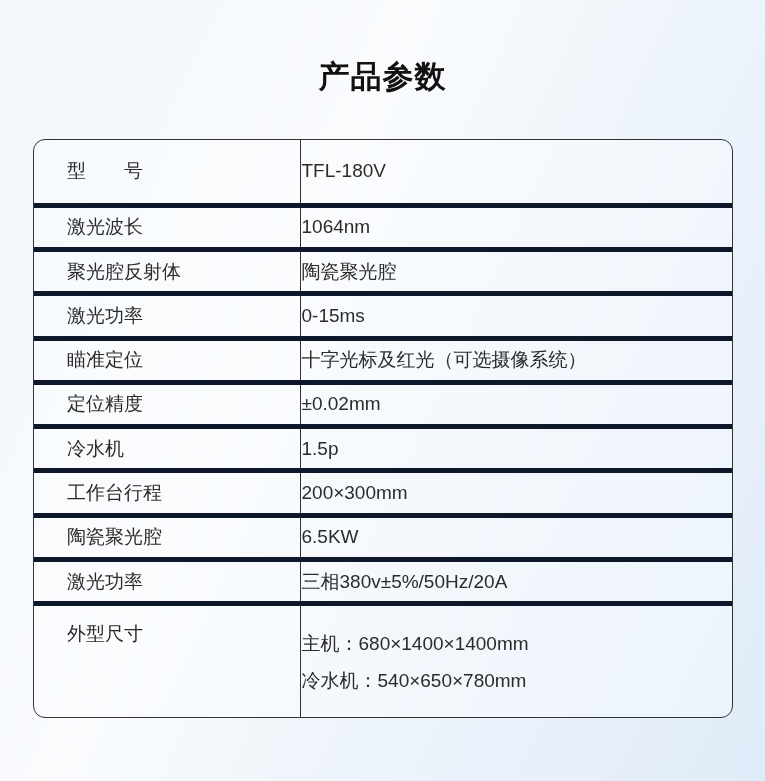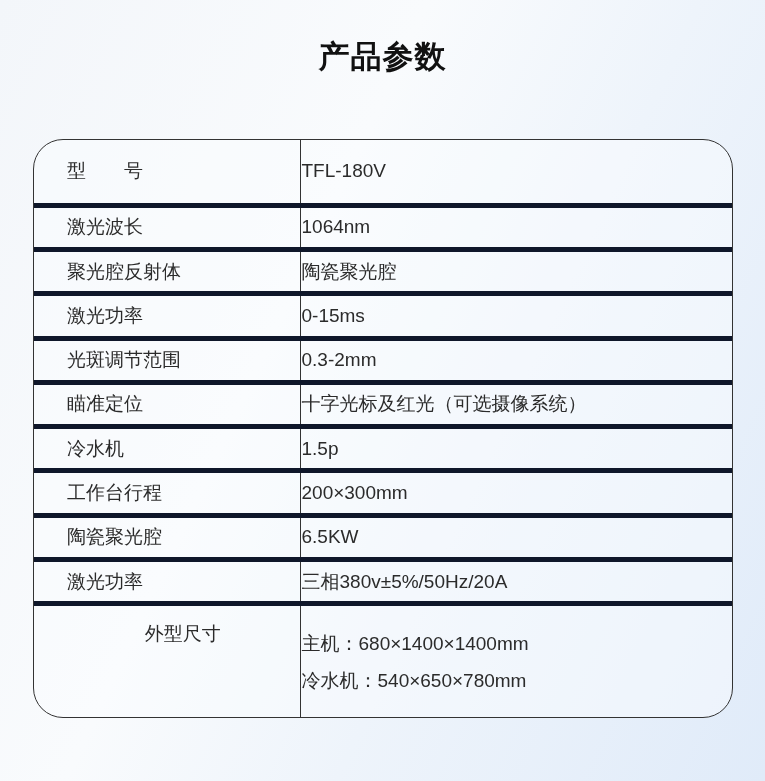--- a/index.html
+++ b/index.html
@@ -9,39 +9,39 @@
   body {
     width: 765px;
     height: 781px;
     position: relative;
     overflow: hidden;
     font-family: "Liberation Sans", "DejaVu Sans", sans-serif;
     background: linear-gradient(115deg, #f3f6fa 0%, #f9fbfd 38%, #eef4fb 62%, #e0ebf9 100%);
   }
   .page-title {
     position: absolute;
-    top: 36px;
+    top: 56px;
     left: 0;
     width: 765px;
     margin: 0;
     text-align: center;
     font-size: 31px;
     font-weight: 700;
     letter-spacing: 1px;
     color: #111111;
   }
   .table-wrap {
     position: absolute;
     left: 33px;
     top: 139px;
     width: 700px;
     height: 579px;
     box-sizing: border-box;
     border: 1px solid #333333;
-    border-radius: 30px;
+    border-radius: 12px;
     overflow: hidden;
     background: rgba(250, 252, 254, 0.45);
   }
   table.spec {
     width: 100%;
     height: 100%;
     border-collapse: collapse;
     table-layout: fixed;
   }
   table.spec col.c1 { width: 266px; }
@@ -61,21 +61,20 @@
   table.spec tr + tr td {
     border-top: 5px solid #0f172a;
   }
   tr.row-first  { height: 53px; }
   tr.row-normal { height: 36px; }
   tr.row-last   { height: 92px; }
   tr.row-last td.label {
     vertical-align: top;
     padding-top: 9px;
     line-height: 37px;
-    text-align: center;
   }
   tr.row-last td.value div {
     line-height: 37px;
   }
 </style>
 </head>
 <body>
 
 <div class="page">
 
@@ -98,26 +97,26 @@
         </tr>
         <tr class="row-normal">
           <td class="label">聚光腔反射体</td>
           <td class="value">陶瓷聚光腔</td>
         </tr>
         <tr class="row-normal">
           <td class="label">激光功率</td>
           <td class="value">0-15ms</td>
         </tr>
         <tr class="row-normal">
-          <td class="label">光斑调节范围</td>
-          <td class="value">0.3-2mm</td>
+          <td class="label">瞄准定位</td>
+          <td class="value">十字光标及红光（可选摄像系统）</td>
         </tr>
         <tr class="row-normal">
-          <td class="label">瞄准定位</td>
-          <td class="value">十字光标及红光（可选摄像系统）</td>
+          <td class="label">定位精度</td>
+          <td class="value">±0.02mm</td>
         </tr>
         <tr class="row-normal">
           <td class="label">冷水机</td>
           <td class="value">1.5p</td>
         </tr>
         <tr class="row-normal">
           <td class="label">工作台行程</td>
           <td class="value">200×300mm</td>
         </tr>
         <tr class="row-normal">

